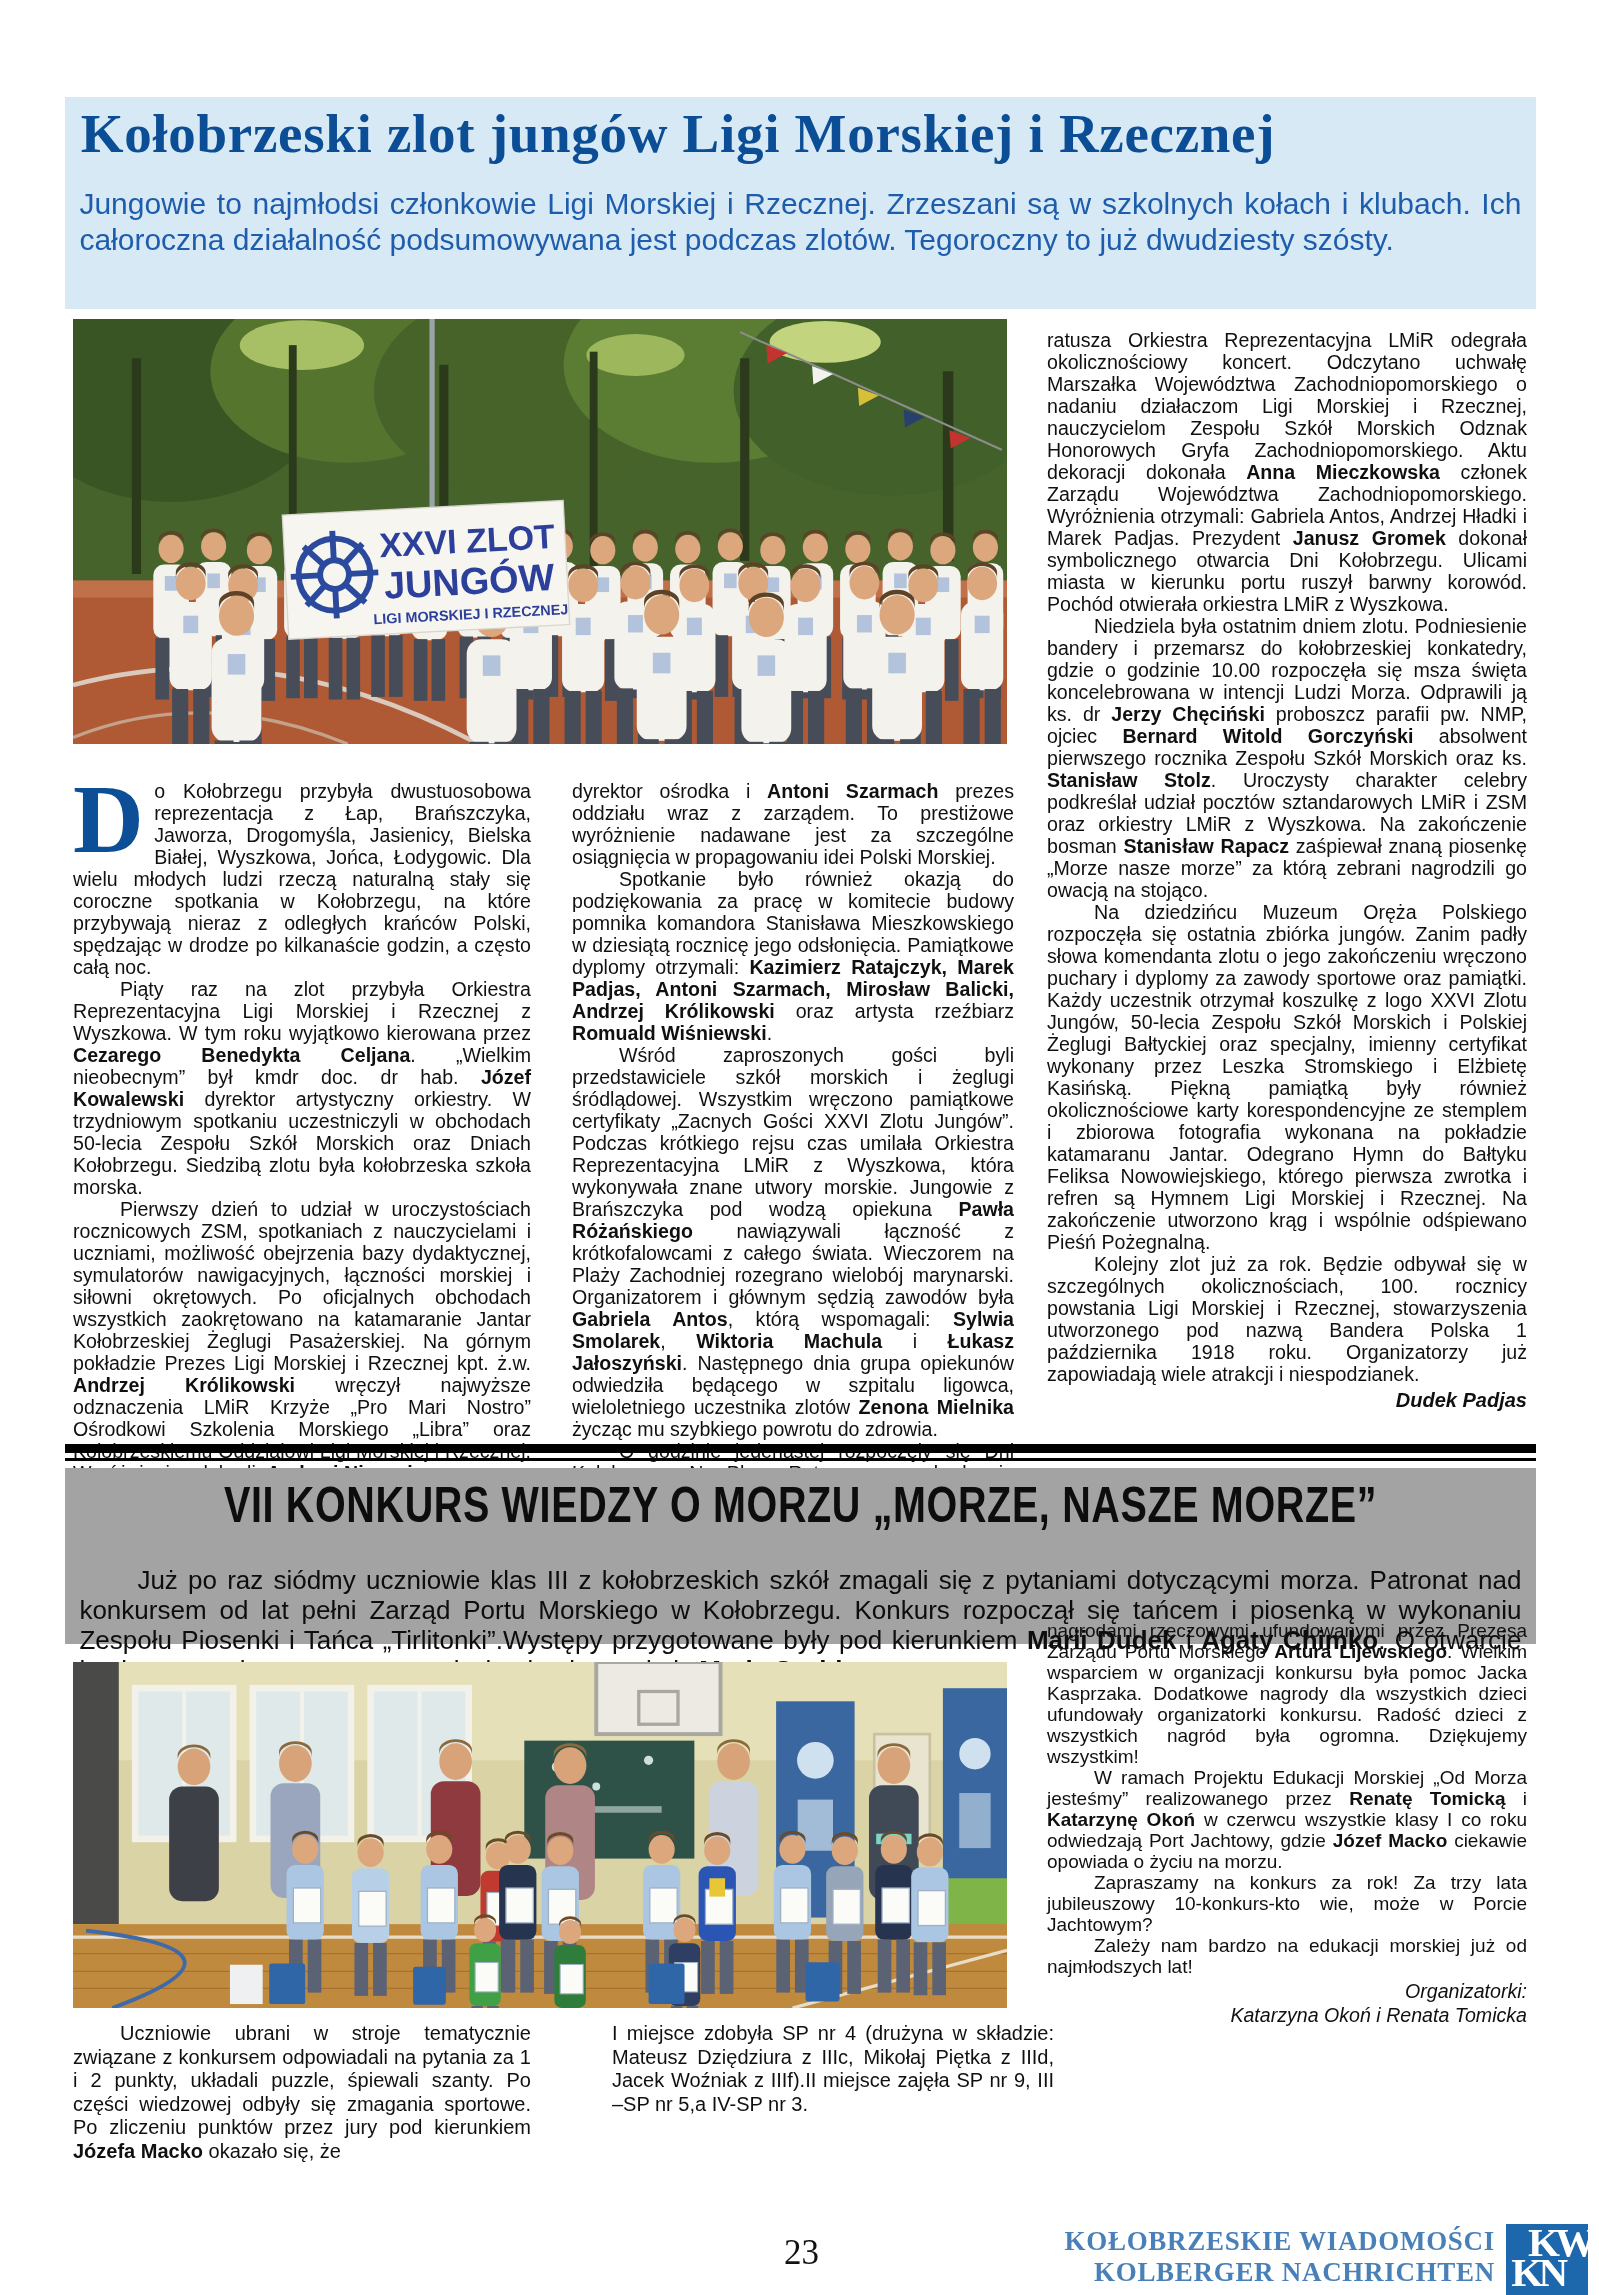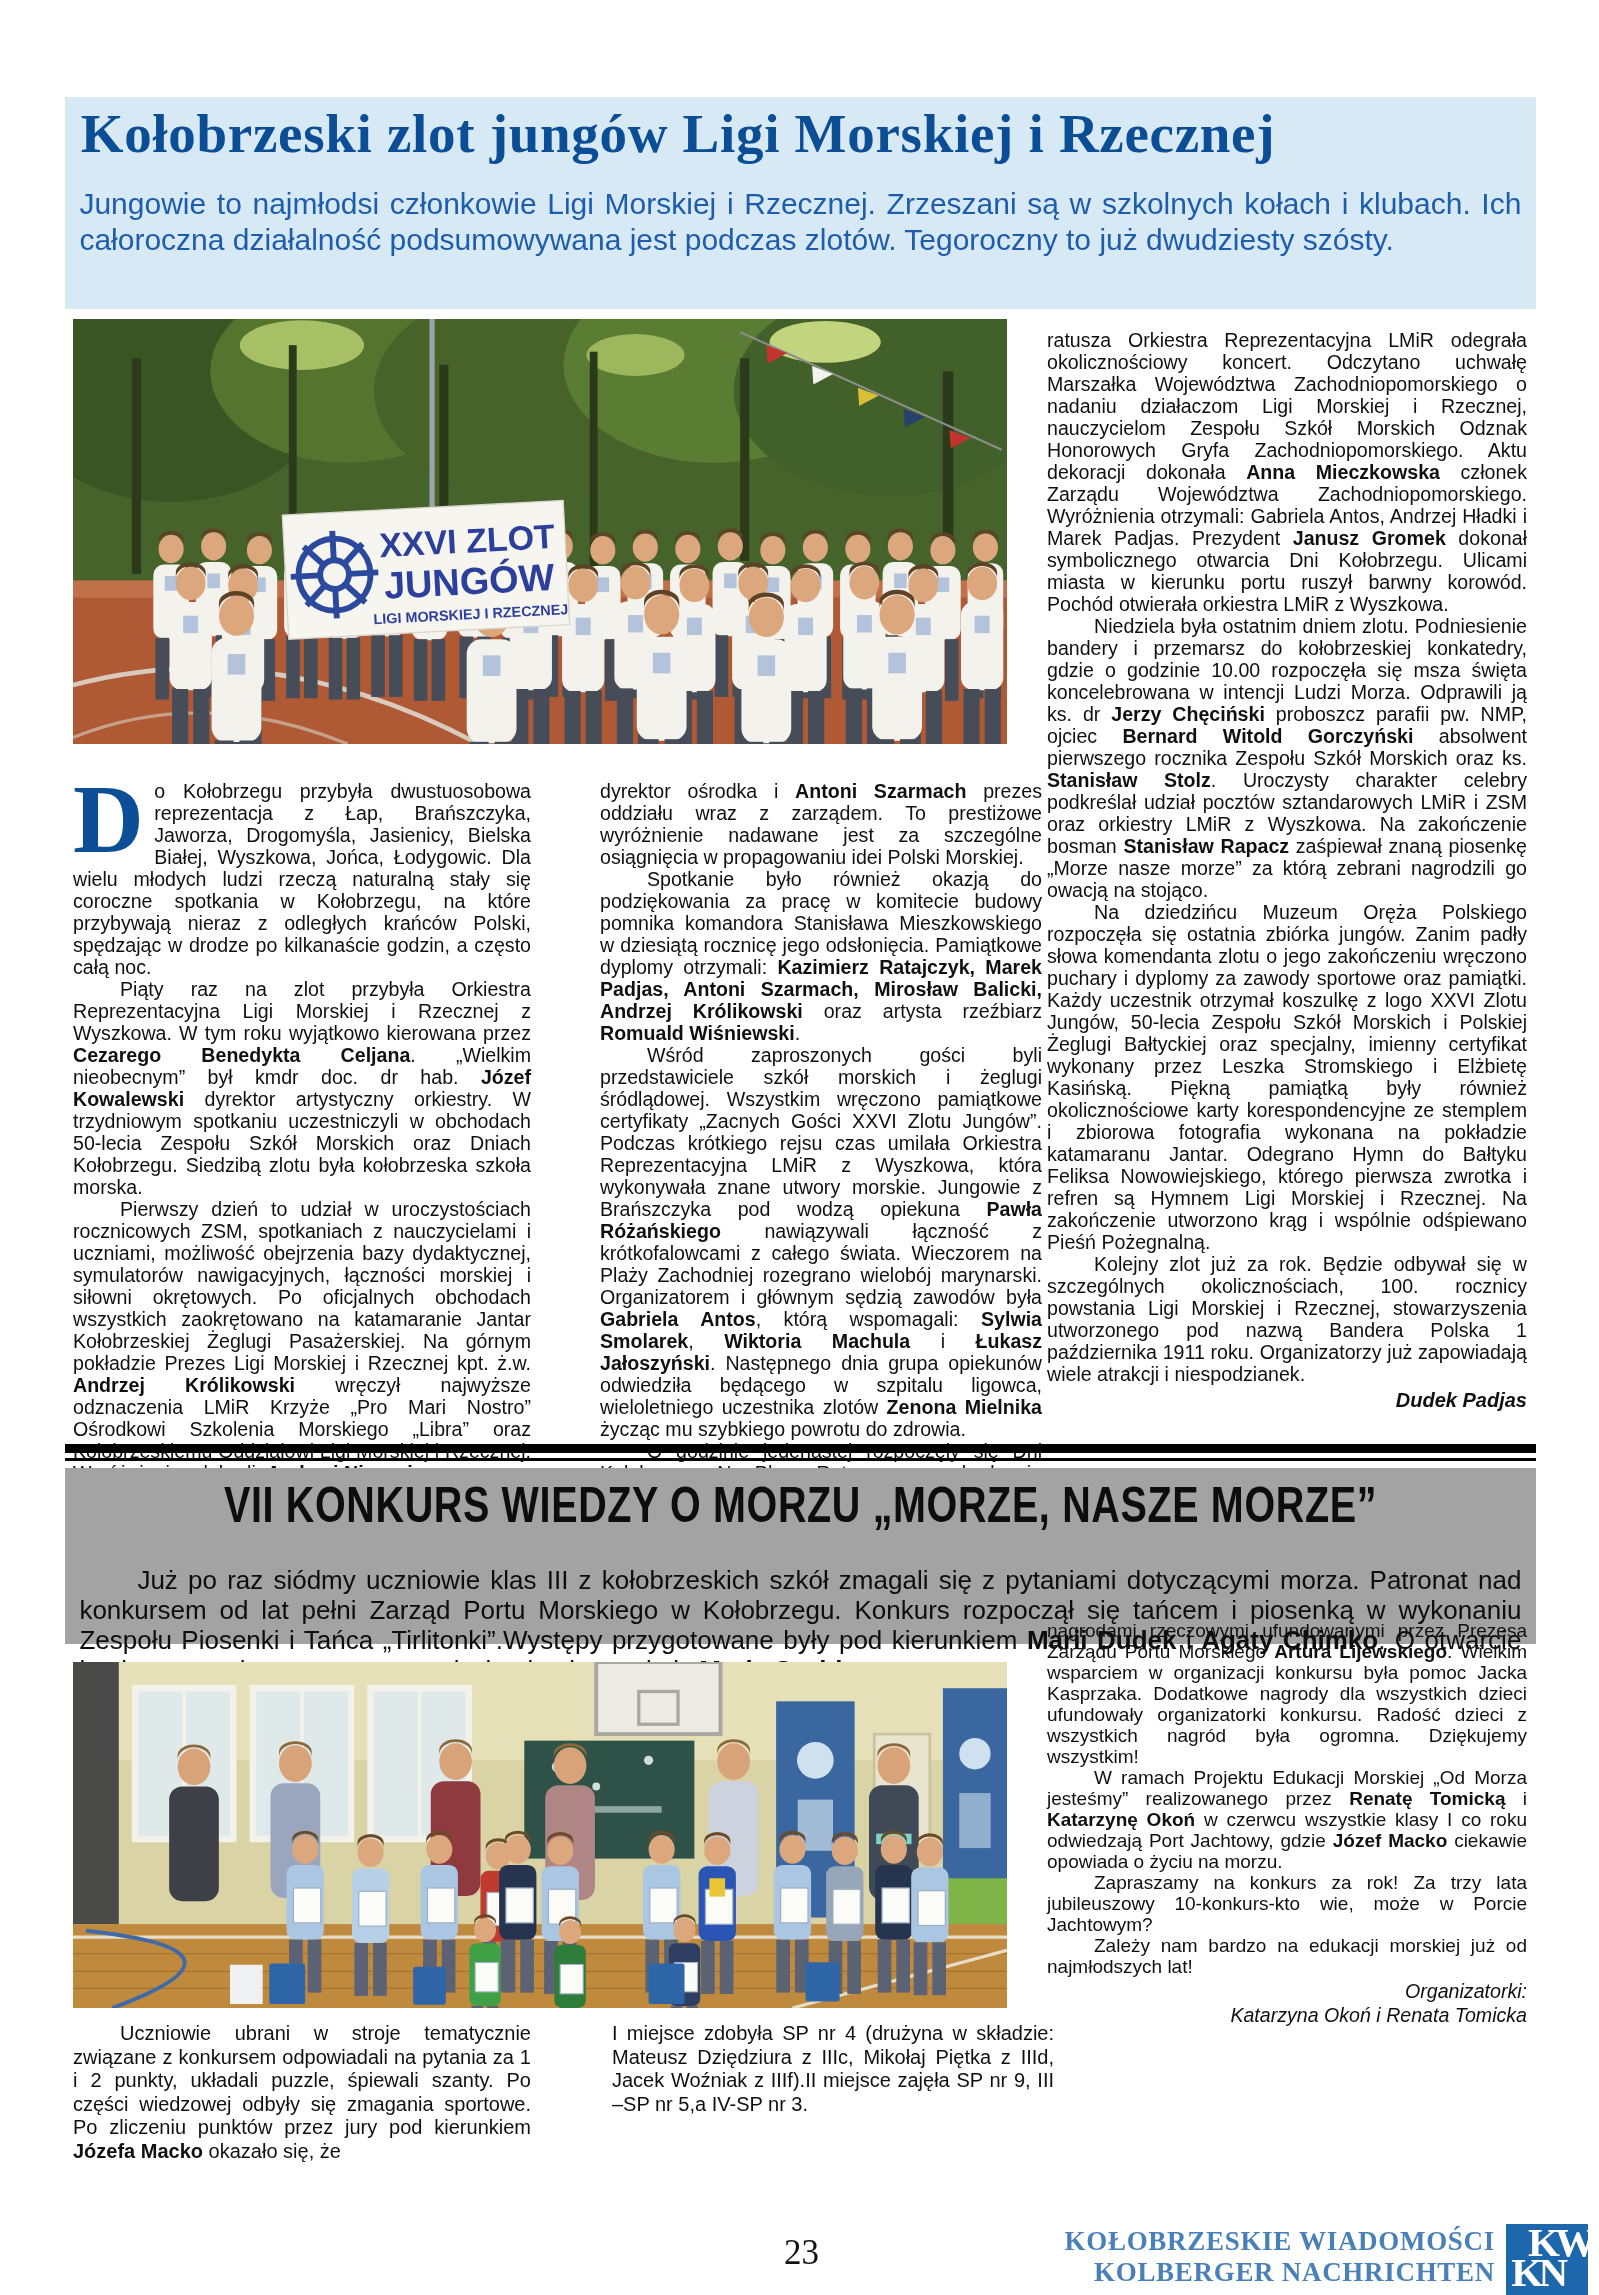--- a/index.html
+++ b/index.html
@@ -20,21 +20,21 @@
   .photo1{left:73px;top:319px;width:934px;height:425px;}
   .photo2{left:73px;top:1662px;width:934px;height:346px;}
   .photo text{font-family:"Liberation Sans",sans-serif;}
 
   
   .col{position:absolute;text-align:justify;font-size:19.6px;line-height:22px;}
   .col p{margin:0;}
   .ind{text-indent:47px;}
   .b{font-weight:bold;}
   .a1-left{left:73px;top:780px;width:458px;}
-  .a1-mid{left:600px;top:780px;width:442px;}
+  .a1-mid{left:572px;top:780px;width:442px;}
   .a1-right{left:1047px;top:329px;width:480px;}
   .dropcap{float:left;font-family:"Liberation Serif",serif;font-weight:bold;
            font-size:98px;line-height:69px;color:#0d4f96;padding:5.2px 10.5px 1.3px 0;}
   .author{text-align:right;font-weight:bold;font-style:italic;margin-top:3.9px;font-size:20px;}
 
   
   .rule{position:absolute;left:65px;top:1444px;width:1471px;}
   .rule .r1{height:8.5px;background:#000;}
   .rule .r2{height:3.3px;background:#000;margin-top:5.2px;}
 
@@ -192,21 +192,21 @@
         <p class="para ind"><span>Spotkanie było również okazją do podziękowania za pracę w komitecie budowy pomnika komandora Stanisława Mieszkowskiego w dziesiątą rocznicę jego odsłonięcia. Pamiątkowe dyplomy otrzymali: </span><span class="b">Kazimierz Ratajczyk, Marek Padjas, Antoni Szarmach, Mirosław Balicki, Andrzej Królikowski</span><span> oraz artysta rzeźbiarz </span><span class="b">Romuald Wiśniewski</span><span>.</span></p>
         <p class="para ind"><span>Wśród zaproszonych gości byli przedstawiciele szkół morskich i żeglugi śródlądowej. Wszystkim wręczono pamiątkowe certyfikaty „Zacnych Gości XXVI Zlotu Jungów”. Podczas krótkiego rejsu czas umilała Orkiestra Reprezentacyjna LMiR z Wyszkowa, która wykonywała znane utwory morskie. Jungowie z Brańszczyka pod wodzą opiekuna </span><span class="b">Pawła Różańskiego</span><span> nawiązywali łączność z krótkofalowcami z całego świata. Wieczorem na Plaży Zachodniej rozegrano wielobój marynarski. Organizatorem i głównym sędzią zawodów była </span><span class="b">Gabriela Antos</span><span>, którą wspomagali: </span><span class="b">Sylwia Smolarek</span><span>, </span><span class="b">Wiktoria Machula</span><span> i </span><span class="b">Łukasz Jałoszyński</span><span>. Następnego dnia grupa opiekunów odwiedziła będącego w szpitalu ligowca, wieloletniego uczestnika zlotów </span><span class="b">Zenona Mielnika</span><span> życząc mu szybkiego powrotu do zdrowia.</span></p>
         <p class="para ind"><span>O godzinie jedenastej rozpoczęły się Dni Kołobrzegu. Na Placu Ratuszowym zebrały się tłumy kołobrzeżan, gości i wczasowiczów. Na schodach</span></p>
       </div>
   </div>
   <div class="col a1-right">
     <div>
         <p class="para"><span>ratusza Orkiestra Reprezentacyjna LMiR odegrała okolicznościowy koncert. Odczytano uchwałę Marszałka Województwa Zachodniopomorskiego o nadaniu działaczom Ligi Morskiej i Rzecznej, nauczycielom Zespołu Szkół Morskich Odznak Honorowych Gryfa Zachodniopomorskiego. Aktu dekoracji dokonała </span><span class="b">Anna Mieczkowska</span><span> członek Zarządu Województwa Zachodniopomorskiego. Wyróżnienia otrzymali: Gabriela Antos, Andrzej Hładki i Marek Padjas. Prezydent  </span><span class="b">Janusz Gromek</span><span> dokonał symbolicznego otwarcia Dni Kołobrzegu. Ulicami miasta w kierunku portu ruszył barwny korowód. Pochód otwierała orkiestra LMiR z Wyszkowa.</span></p>
         <p class="para ind"><span>Niedziela była ostatnim dniem zlotu. Podniesienie bandery i przemarsz do kołobrzeskiej konkatedry, gdzie o godzinie 10.00 rozpoczęła się msza święta koncelebrowana w intencji Ludzi Morza. Odprawili ją ks. dr </span><span class="b">Jerzy Chęciński</span><span> proboszcz parafii pw. NMP, ojciec </span><span class="b">Bernard Witold Gorczyński</span><span> absolwent pierwszego rocznika Zespołu Szkół Morskich oraz ks. </span><span class="b">Stanisław Stolz</span><span>. Uroczysty charakter celebry podkreślał udział pocztów sztandarowych LMiR i ZSM oraz orkiestry LMiR z Wyszkowa. Na zakończenie bosman </span><span class="b">Stanisław Rapacz</span><span> zaśpiewał znaną piosenkę „Morze nasze morze” za którą zebrani nagrodzili go owacją na stojąco.</span></p>
         <p class="para ind"><span>Na dziedzińcu Muzeum Oręża Polskiego rozpoczęła się ostatnia zbiórka jungów. Zanim padły słowa komendanta zlotu o jego zakończeniu wręczono puchary i dyplomy za zawody sportowe oraz pamiątki. Każdy uczestnik otrzymał koszulkę z logo XXVI Zlotu Jungów, 50-lecia Zespołu Szkół Morskich i Polskiej Żeglugi Bałtyckiej oraz specjalny, imienny certyfikat wykonany przez Leszka Stromskiego i Elżbietę Kasińską. Piękną pamiątką były również okolicznościowe karty korespondencyjne ze stemplem i zbiorowa fotografia wykonana na pokładzie katamaranu Jantar. Odegrano Hymn do Bałtyku Feliksa Nowowiejskiego, którego pierwsza zwrotka i refren są Hymnem Ligi Morskiej i Rzecznej. Na zakończenie utworzono krąg i wspólnie odśpiewano Pieśń Pożegnalną.</span></p>
-        <p class="para ind"><span>Kolejny zlot już za rok. Będzie odbywał się w szczególnych okolicznościach, 100. rocznicy powstania Ligi Morskiej i Rzecznej, stowarzyszenia utworzonego pod nazwą Bandera Polska 1 października 1911 roku. Organizatorzy już zapowiadają wiele atrakcji i niespodzianek.</span></p>
+        <p class="para ind"><span>Kolejny zlot już za rok. Będzie odbywał się w szczególnych okolicznościach, 100. rocznicy powstania Ligi Morskiej i Rzecznej, stowarzyszenia utworzonego pod nazwą Bandera Polska 1 października 1918 roku. Organizatorzy już zapowiadają wiele atrakcji i niespodzianek.</span></p>
       </div>
     <div class="author">Dudek Padjas</div>
   </div>
 
   <div class="rule">
     <div class="r1"></div>
       <div class="r2"></div>
   </div>
 
   <div class="a2-box">

